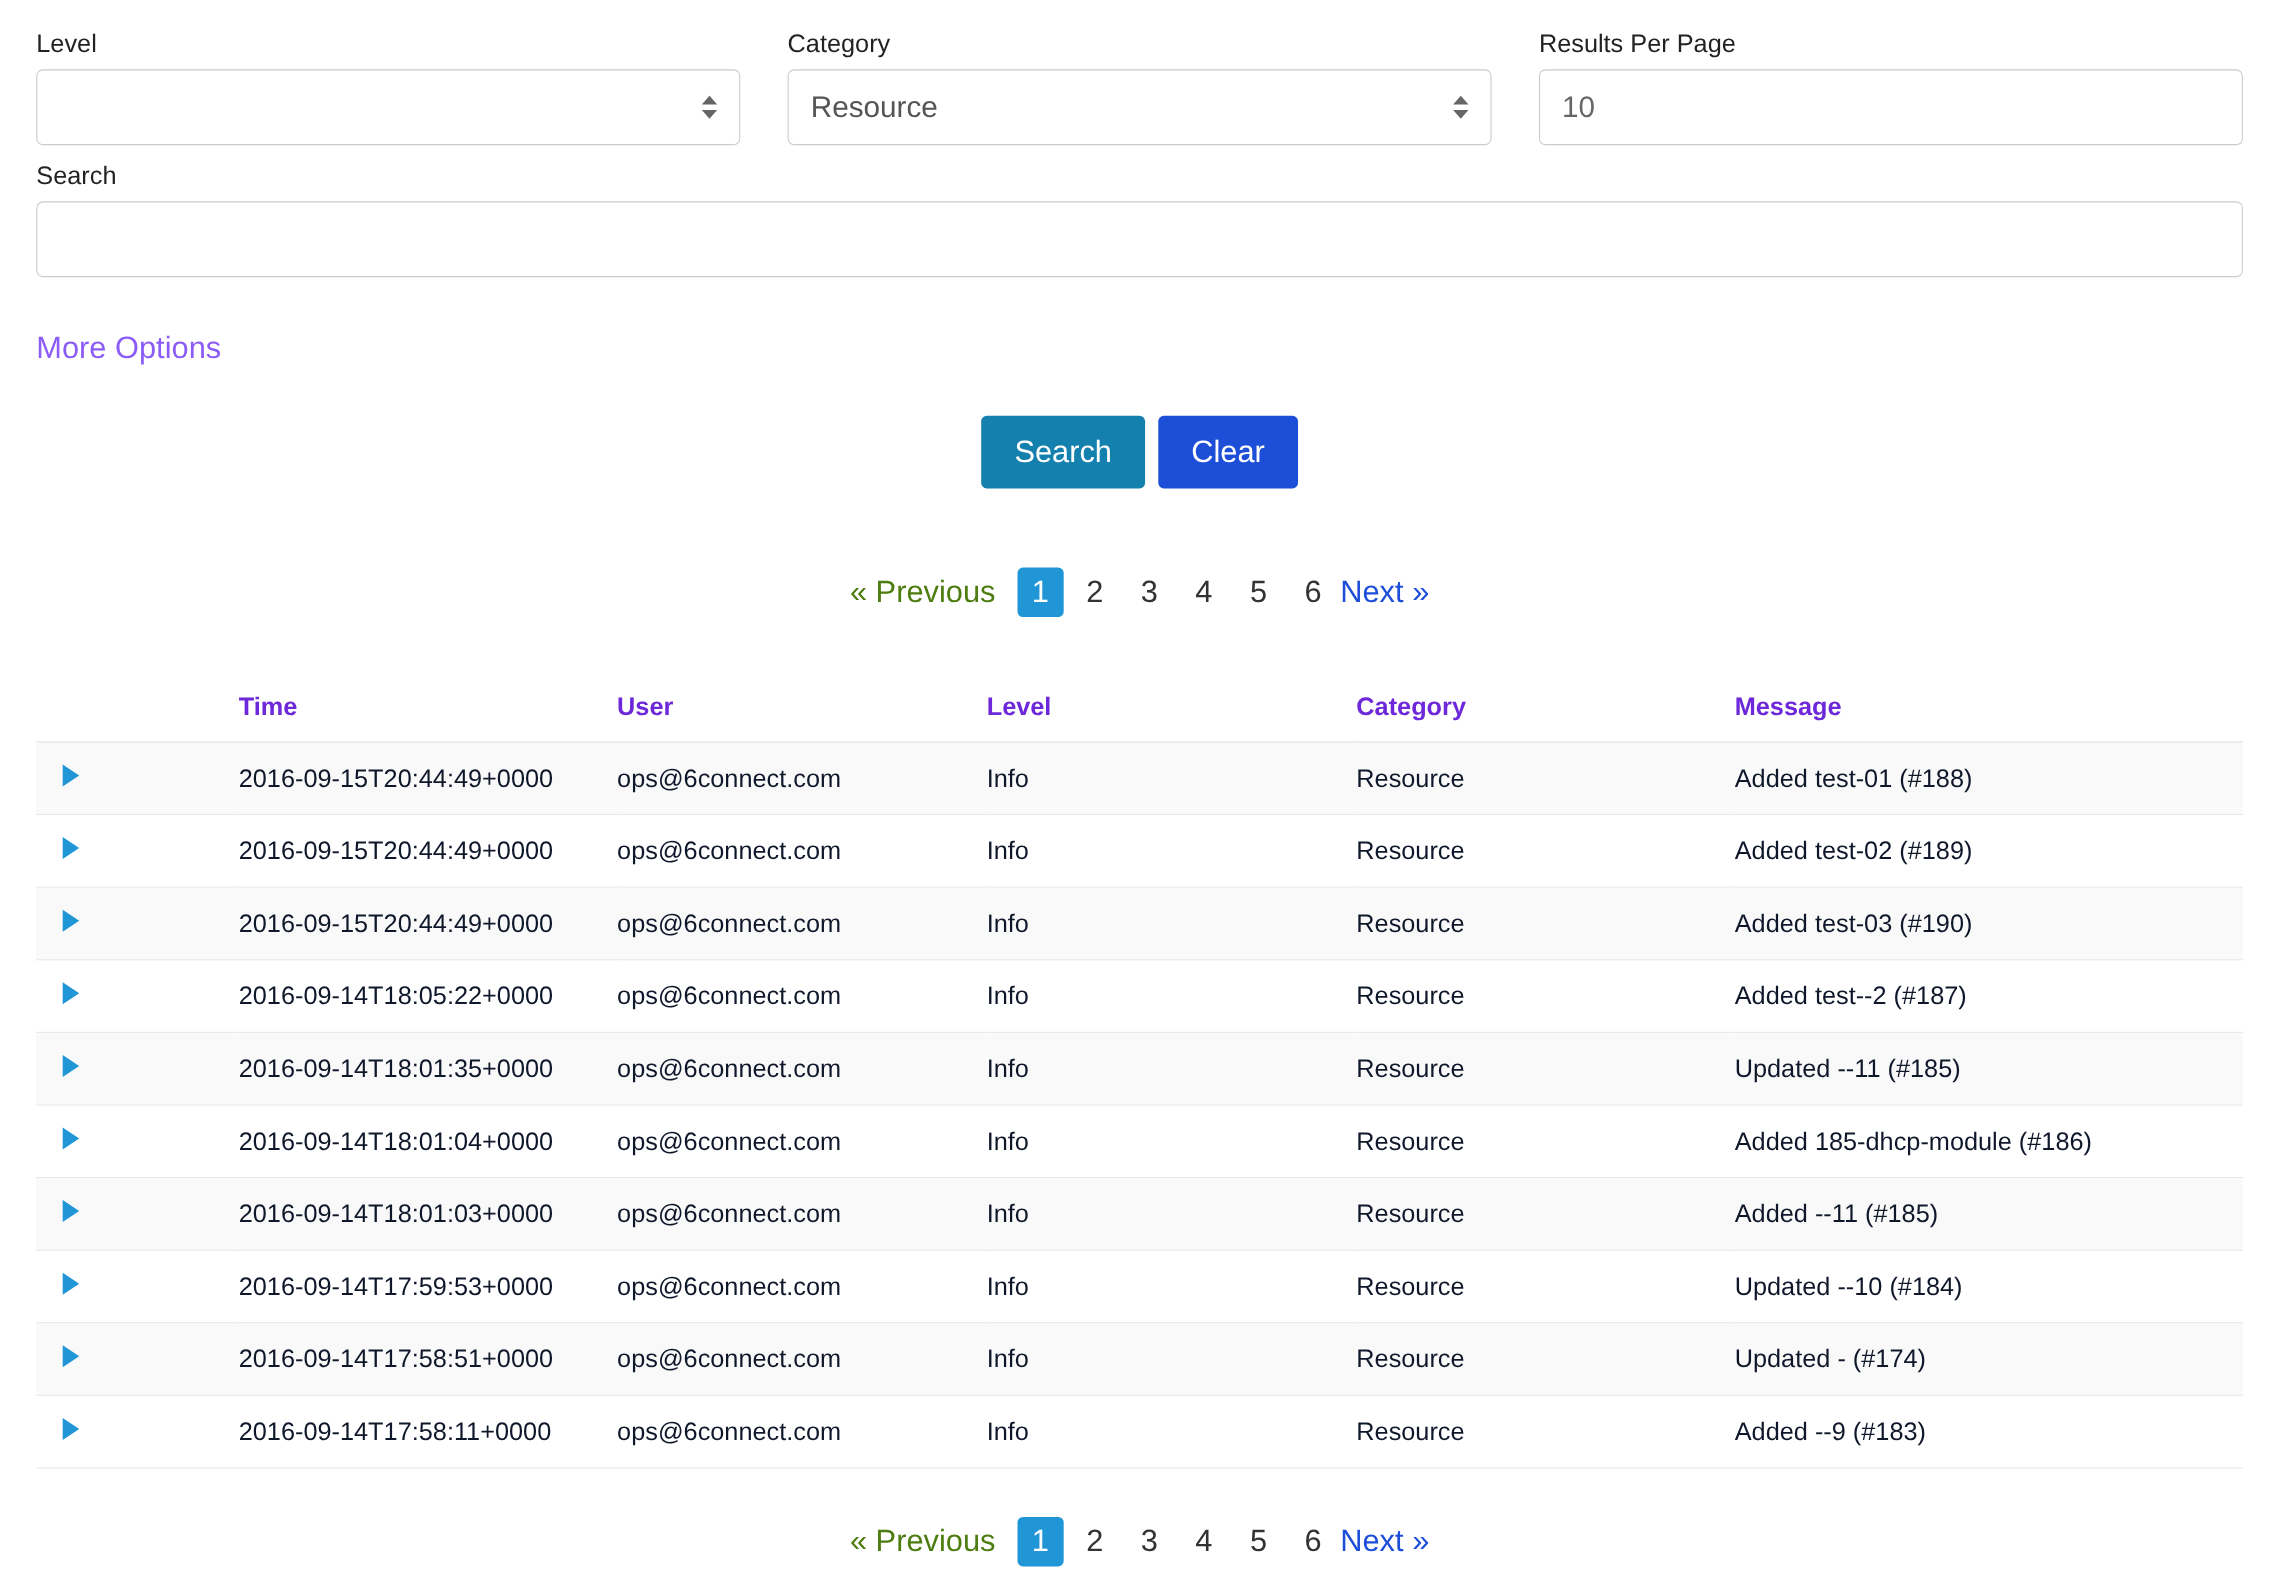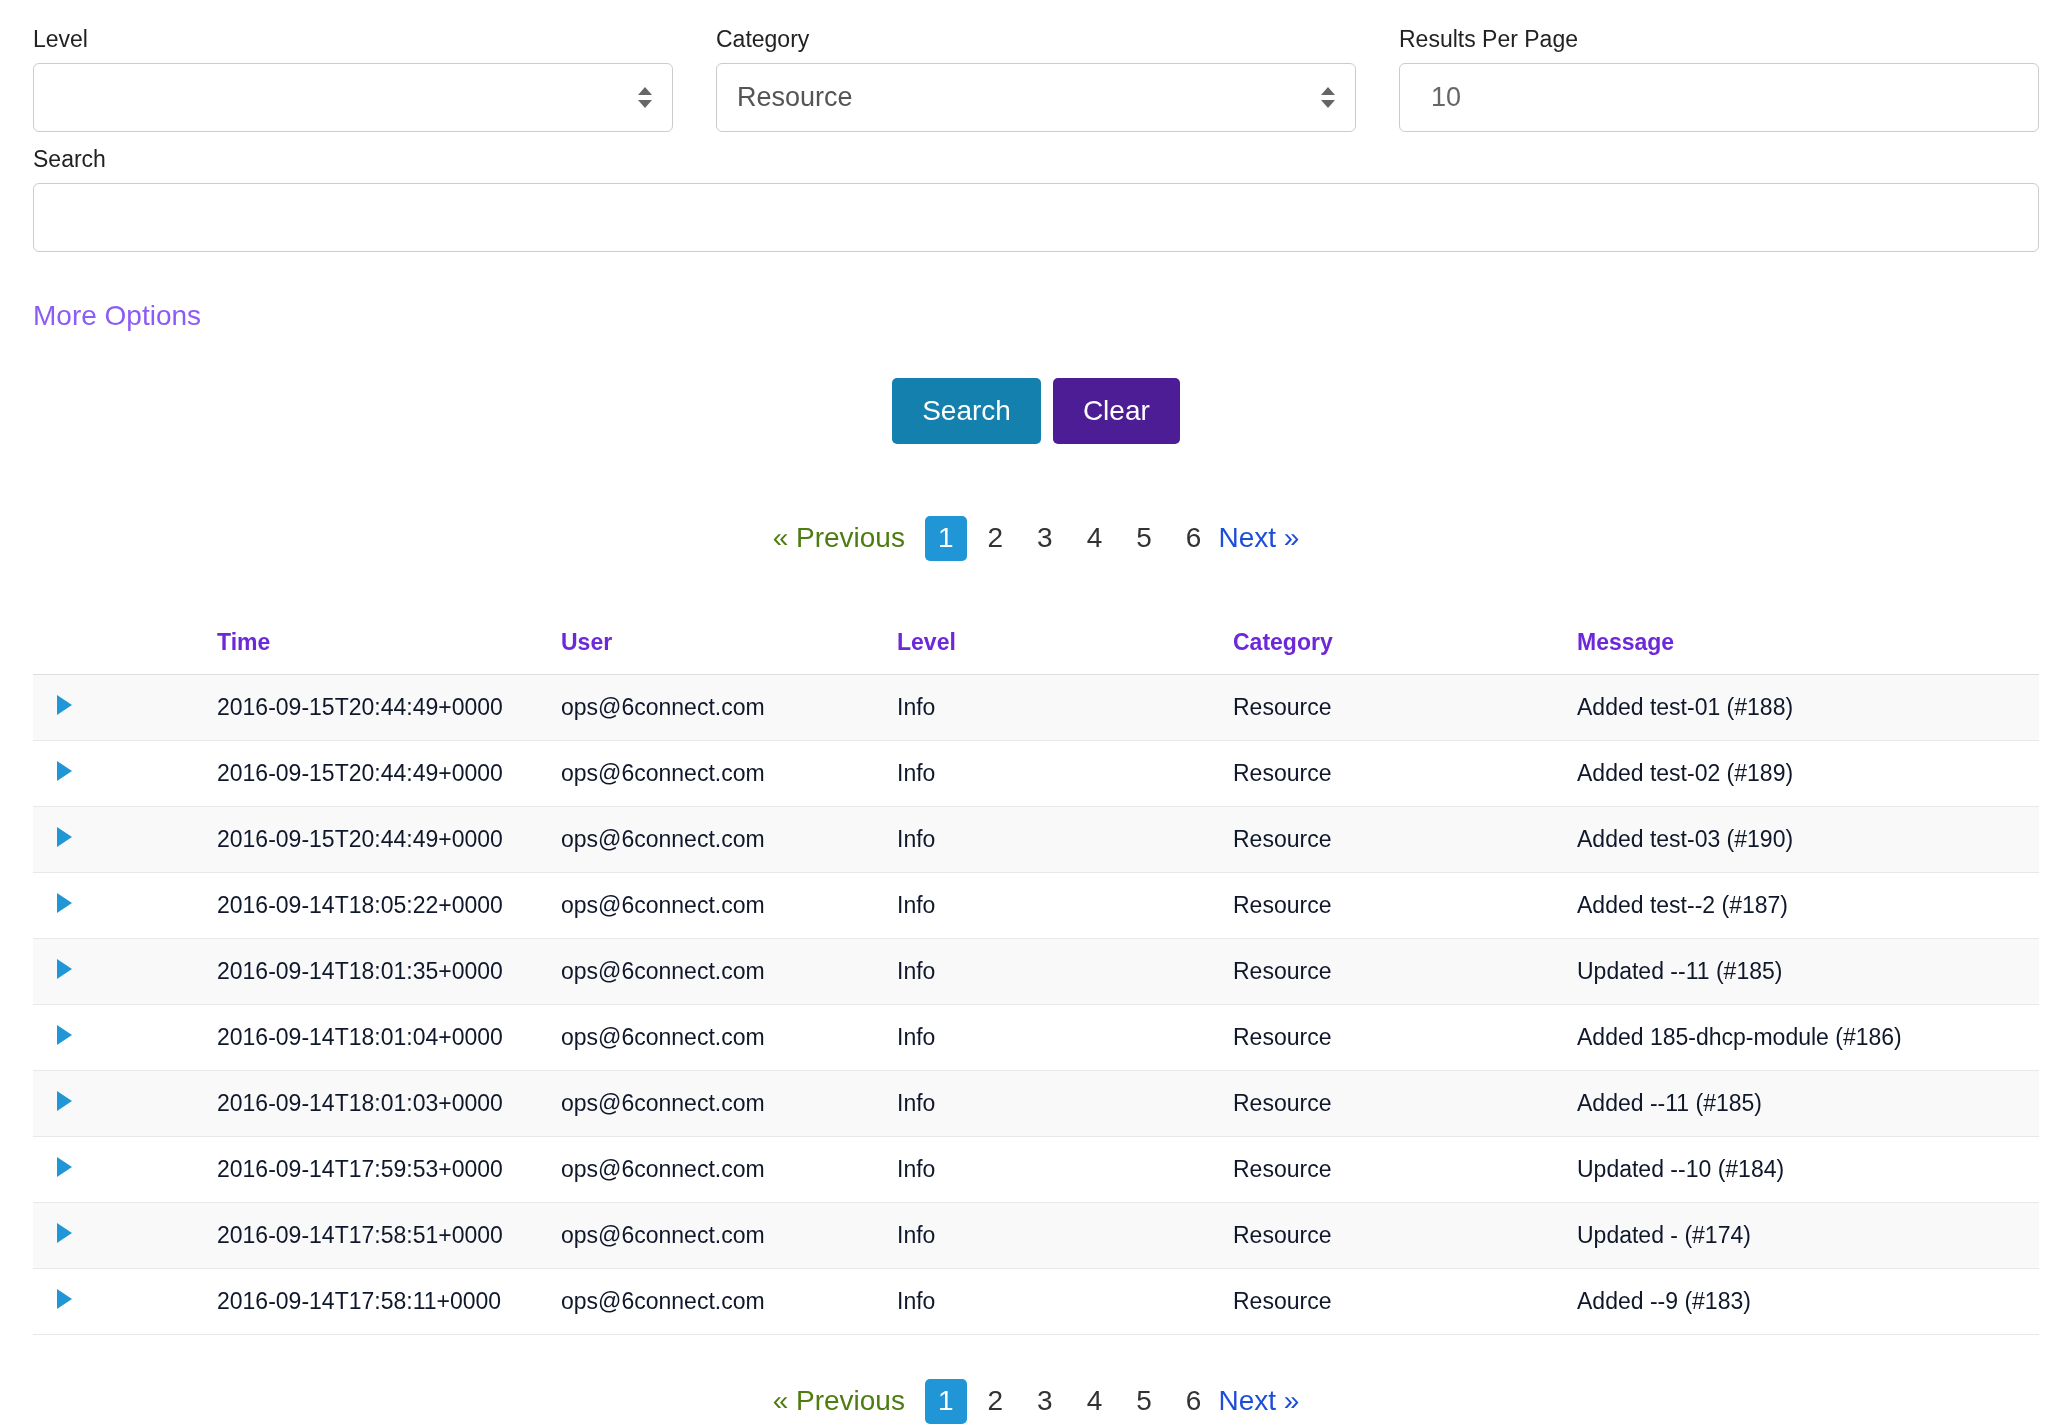--- a/index.html
+++ b/index.html
@@ -47,21 +47,21 @@
     border-left: 7px solid transparent;
     border-right: 7px solid transparent;
     border-top: 8px solid #666;
   }
   .text-input {
     width: 100%;
     height: 69px;
     border: 1px solid #ccc;
     border-radius: 6px;
     background: #fff;
-    padding: 0 31px;
+    padding: 0 20px;
     font-size: 27px;
     color: #666;
     font-family: "Liberation Sans", sans-serif;
     outline: none;
   }
   .search-block { margin-top: 14px; }
 
   
   .more-options {
     display: inline-block;
@@ -81,21 +81,21 @@
     border: none;
     border-radius: 5px;
     color: #fff;
     font-size: 28px;
     font-family: "Liberation Sans", sans-serif;
     padding: 19px 30px;
     cursor: pointer;
     line-height: 1;
   }
   .btn-search { background: #1380ad; }
-  .btn-clear { background: #4c1d95; }
+  .btn-clear { background: #1d4ed8; }
 
   
   .pagination {
     display: flex;
     justify-content: center;
     align-items: center;
     font-size: 28px;
     margin-top: 72px;
   }
   .pagination-bottom { margin-top: 44px; }

